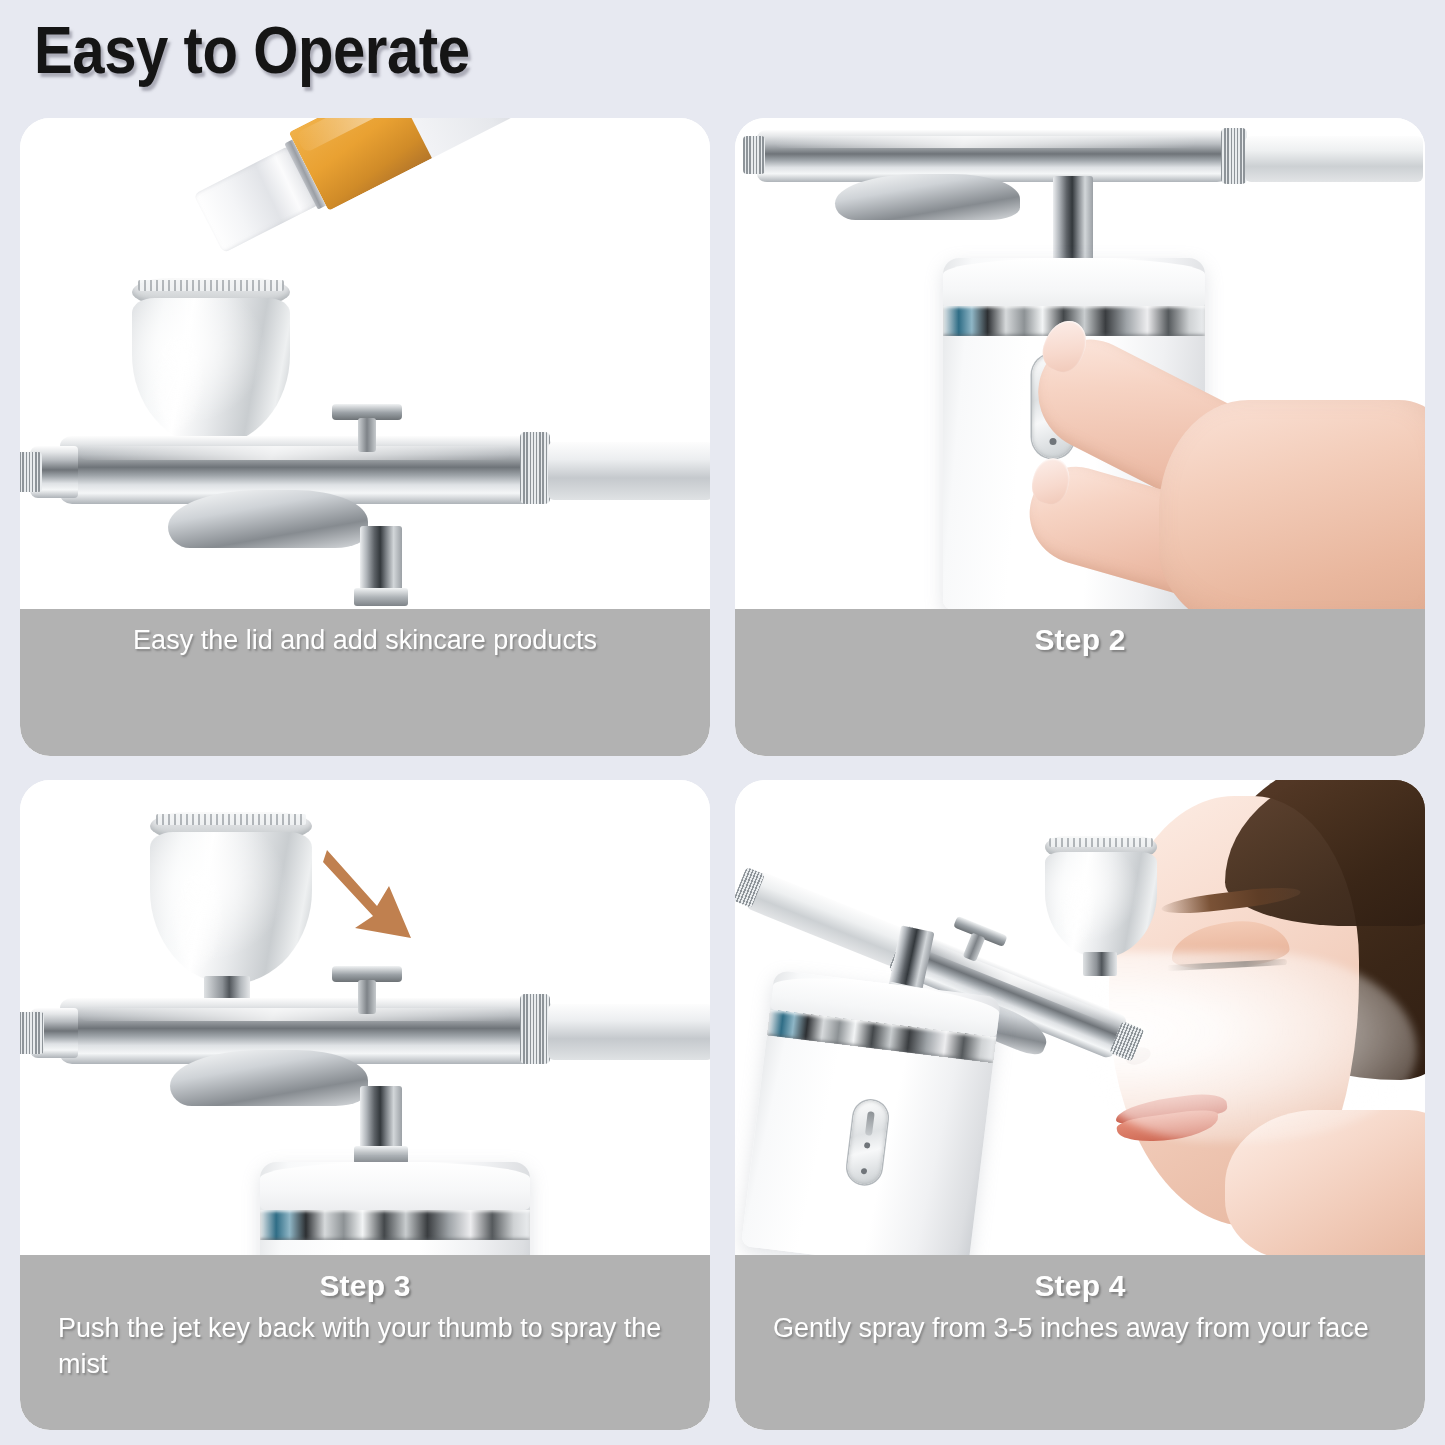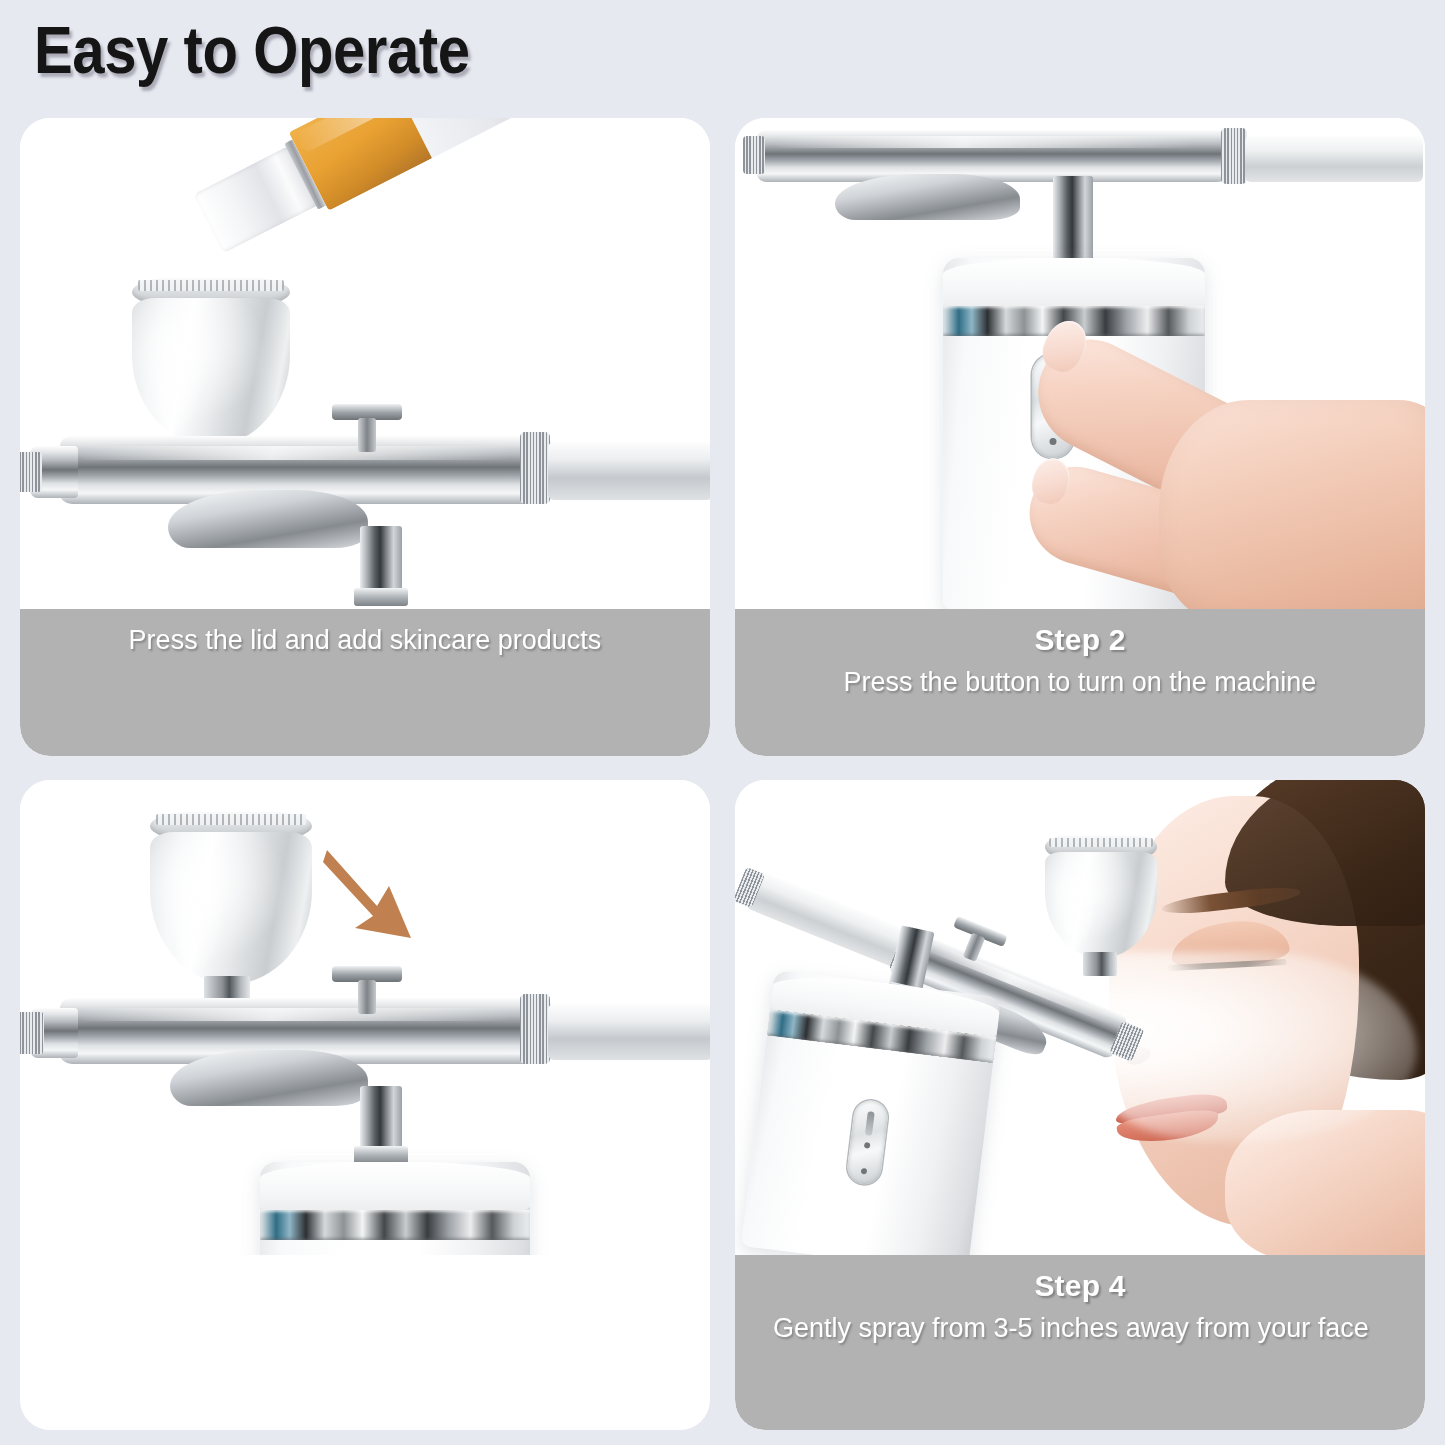--- a/index.html
+++ b/index.html
@@ -371,21 +371,21 @@
         <div class="jetkey" style="left:312px; top:286px; width:70px; height:46px;">
           <div class="top" style="width:70px; height:16px;"></div>
           <div class="stem" style="left:26px; top:14px; width:18px; height:34px;"></div>
         </div>
 
         <div class="post" style="left:340px; top:408px; width:42px; height:74px;"></div>
         <div class="post-collar" style="left:334px; top:470px; width:54px; height:18px;"></div>
       </div>
 
       <div class="caption">
-        <div class="step-desc">Press the lid and add skincare products</div>
+        <div class="step-desc">Easy the lid and add skincare products</div>
       </div>
     </div>
 
     <div class="card card-2">
       <div class="photo">
 
         <div class="chrome" style="position:absolute; left:22px; top:12px; width:470px; height:52px; border-radius:10px/8px;"></div>
         <div class="knurl" style="position:absolute; left:8px; top:18px; width:22px; height:38px; border-radius:4px;"></div>
         <div class="knurl" style="position:absolute; left:486px; top:10px; width:26px; height:56px; border-radius:5px;"></div>
         <div style="position:absolute; left:510px; top:18px; width:178px; height:46px; border-radius:6px;
@@ -417,21 +417,20 @@
                       border-radius:48px 24px 34px 54px / 48px 20px 30px 52px;
                       transform:rotate(16deg); transform-origin:left center;"></div>
           <div class="nail" style="left:-2px; top:150px; width:36px; height:46px; transform:rotate(14deg);"></div>
           <div class="palm" style="left:124px; top:92px; width:300px; height:240px;
                       border-radius:90px 60px 20px 120px / 110px 70px 20px 90px;"></div>
         </div>
       </div>
 
       <div class="caption">
         <div class="step-title">Step 2</div>
-        <div class="step-desc">Press the button to turn on the machine</div>
       </div>
     </div>
 
     <div class="card card-3">
       <div class="photo">
 
         <div class="cup" style="left:130px; top:32px; width:162px; height:180px;">
           <div class="rim" style="height:28px;"></div>
           <div class="teeth" style="top:2px;"></div>
           <div class="band" style="top:36px; height:14px;"></div>
@@ -464,20 +463,24 @@
         <div class="post" style="left:340px; top:306px; width:42px; height:74px;"></div>
         <div class="post-collar" style="left:334px; top:366px; width:54px; height:18px;"></div>
 
         <div class="base" style="left:240px; top:382px; width:270px; height:200px; border-radius:16px 16px 10px 10px;">
           <div class="cap" style="height:60px;"></div>
           <div class="chromeband" style="top:48px; height:30px;"></div>
         </div>
 
       </div>
 
+      <div class="caption">
+        <div class="step-title">Step 3</div>
+        <div class="step-desc">Push the jet key back with your thumb to spray the mist</div>
+      </div>
     </div>
 
     <div class="card card-4">
       <div class="photo">
 
         <div class="face-wrap" style="left:340px; top:0; width:350px; height:475px;">
           <div class="hair" style="left:116px; top:-30px; width:300px; height:330px;
                       border-radius:60% 40% 30% 70% / 60% 50% 50% 40%;"></div>
           <div class="skin" style="left:34px; top:16px; width:250px; height:430px;
                       border-radius:52% 44% 46% 58% / 46% 40% 60% 54%;"></div>

